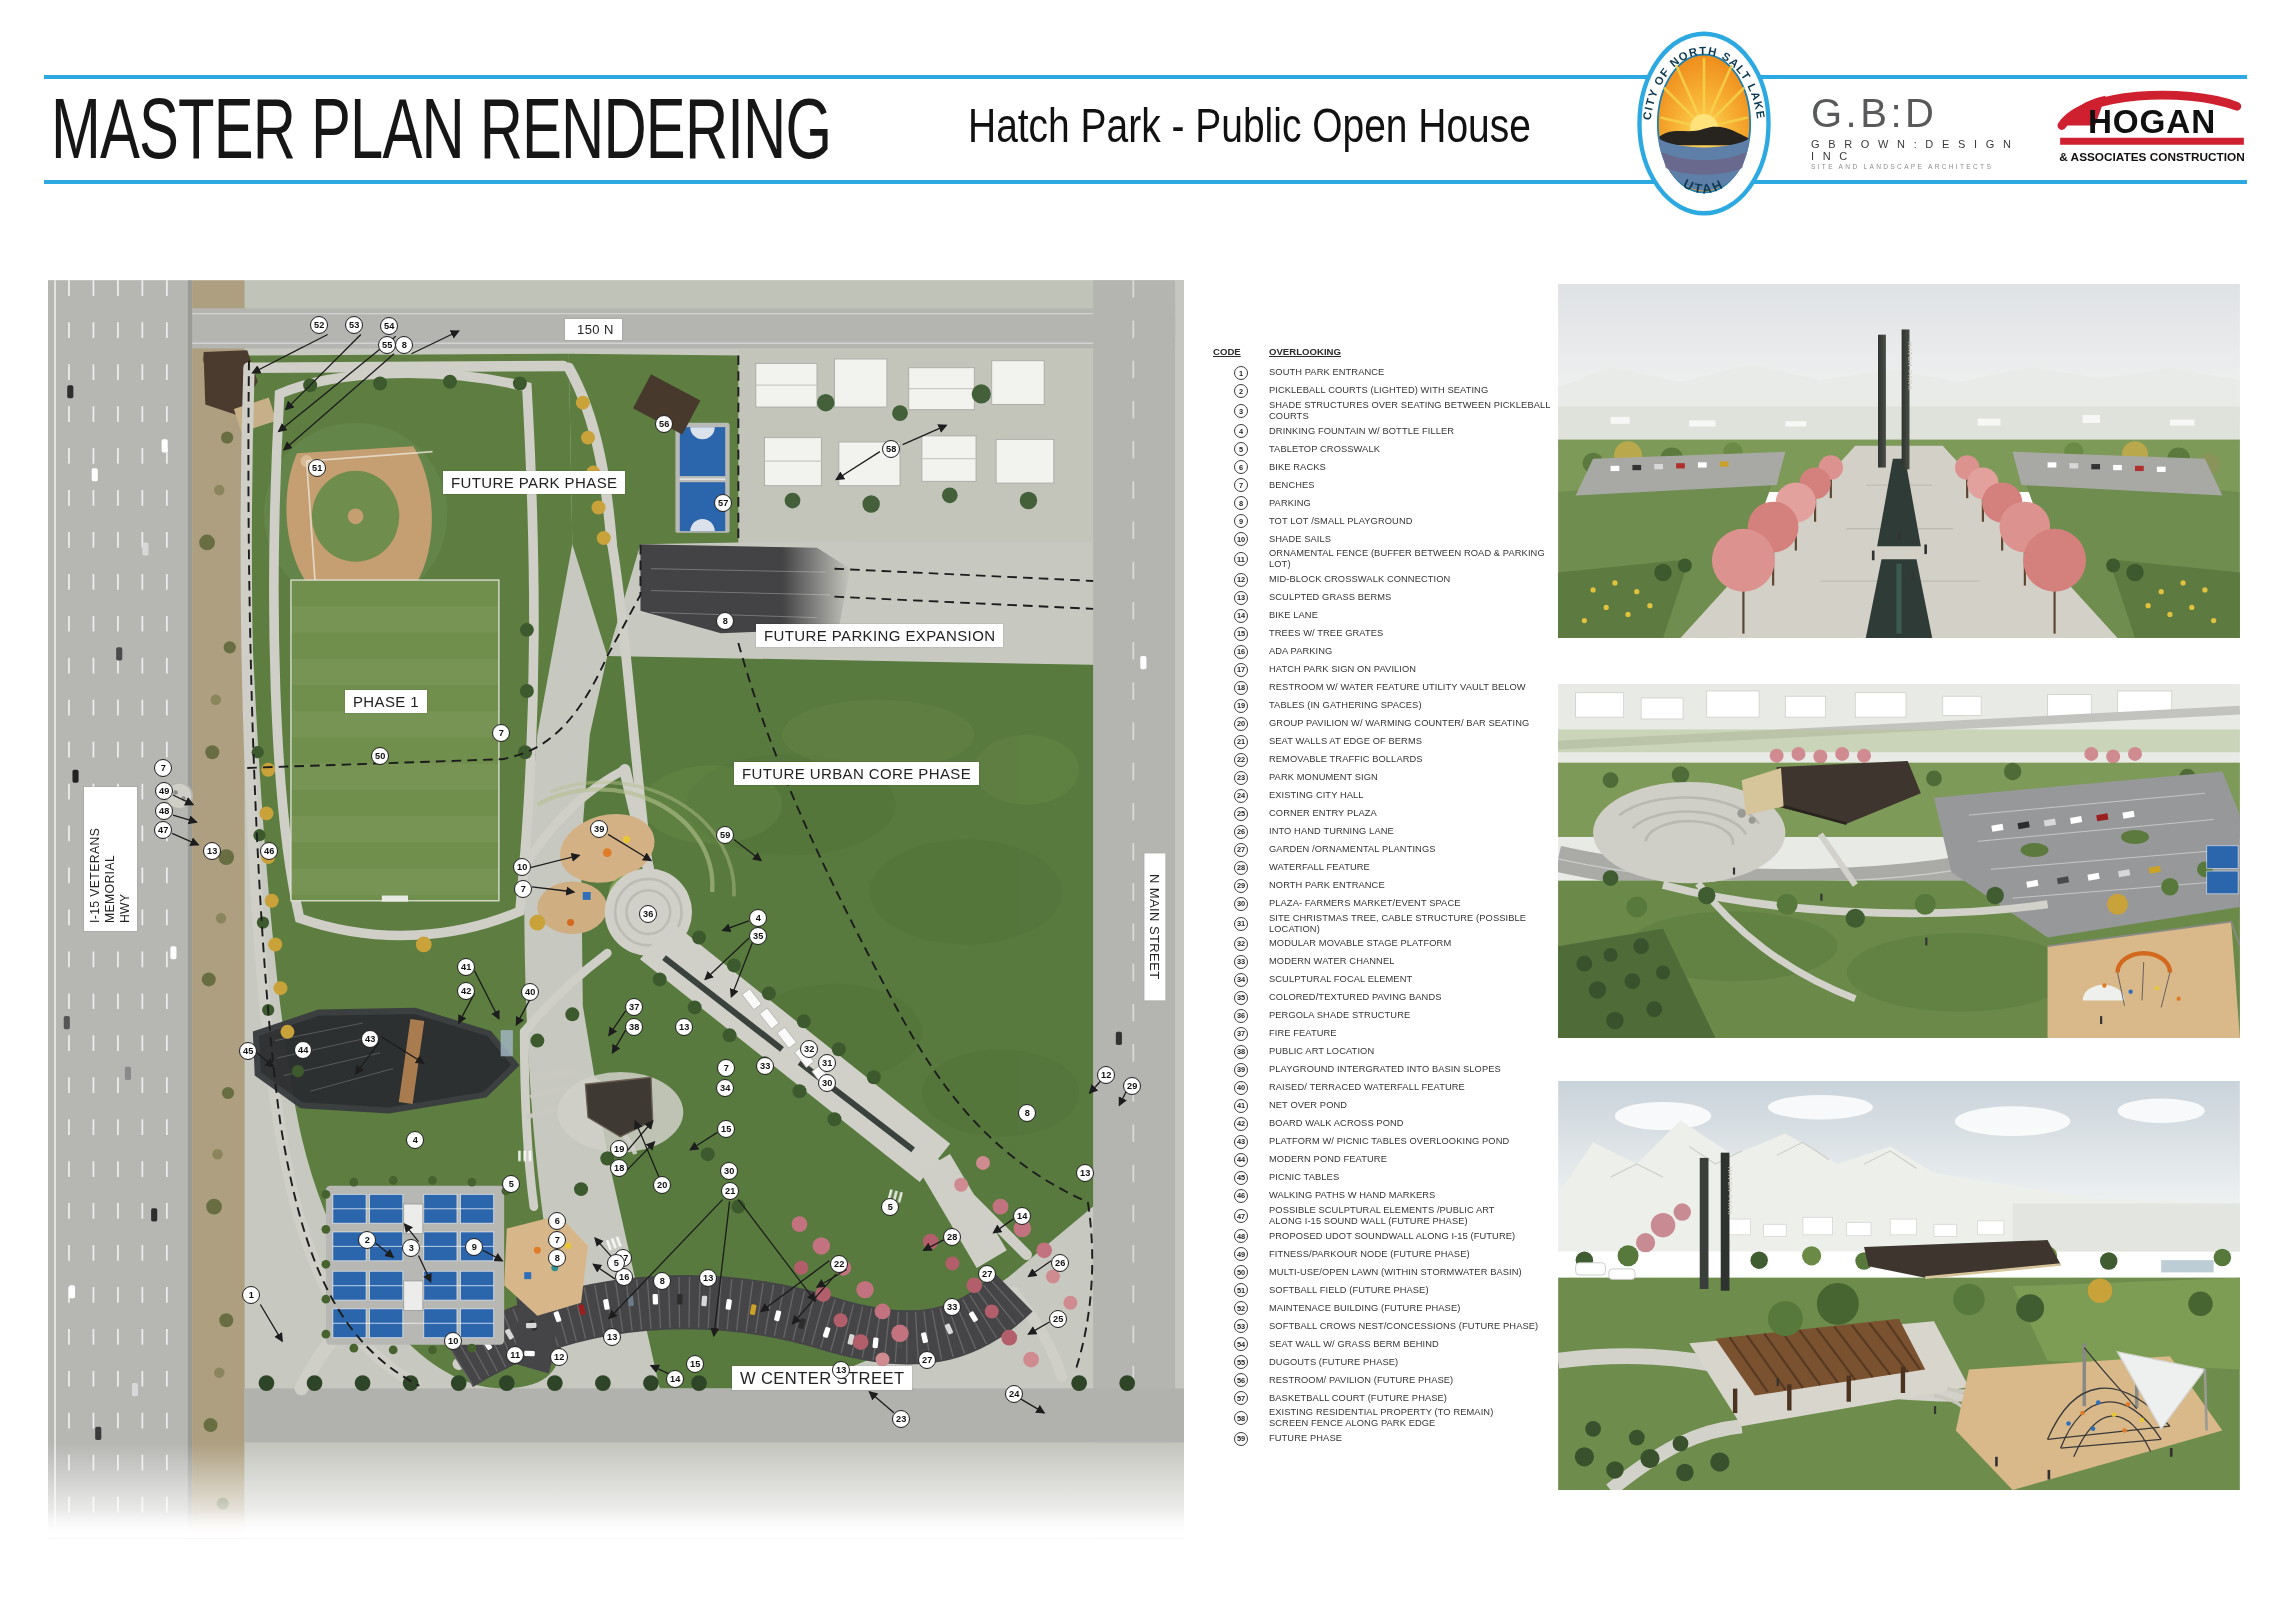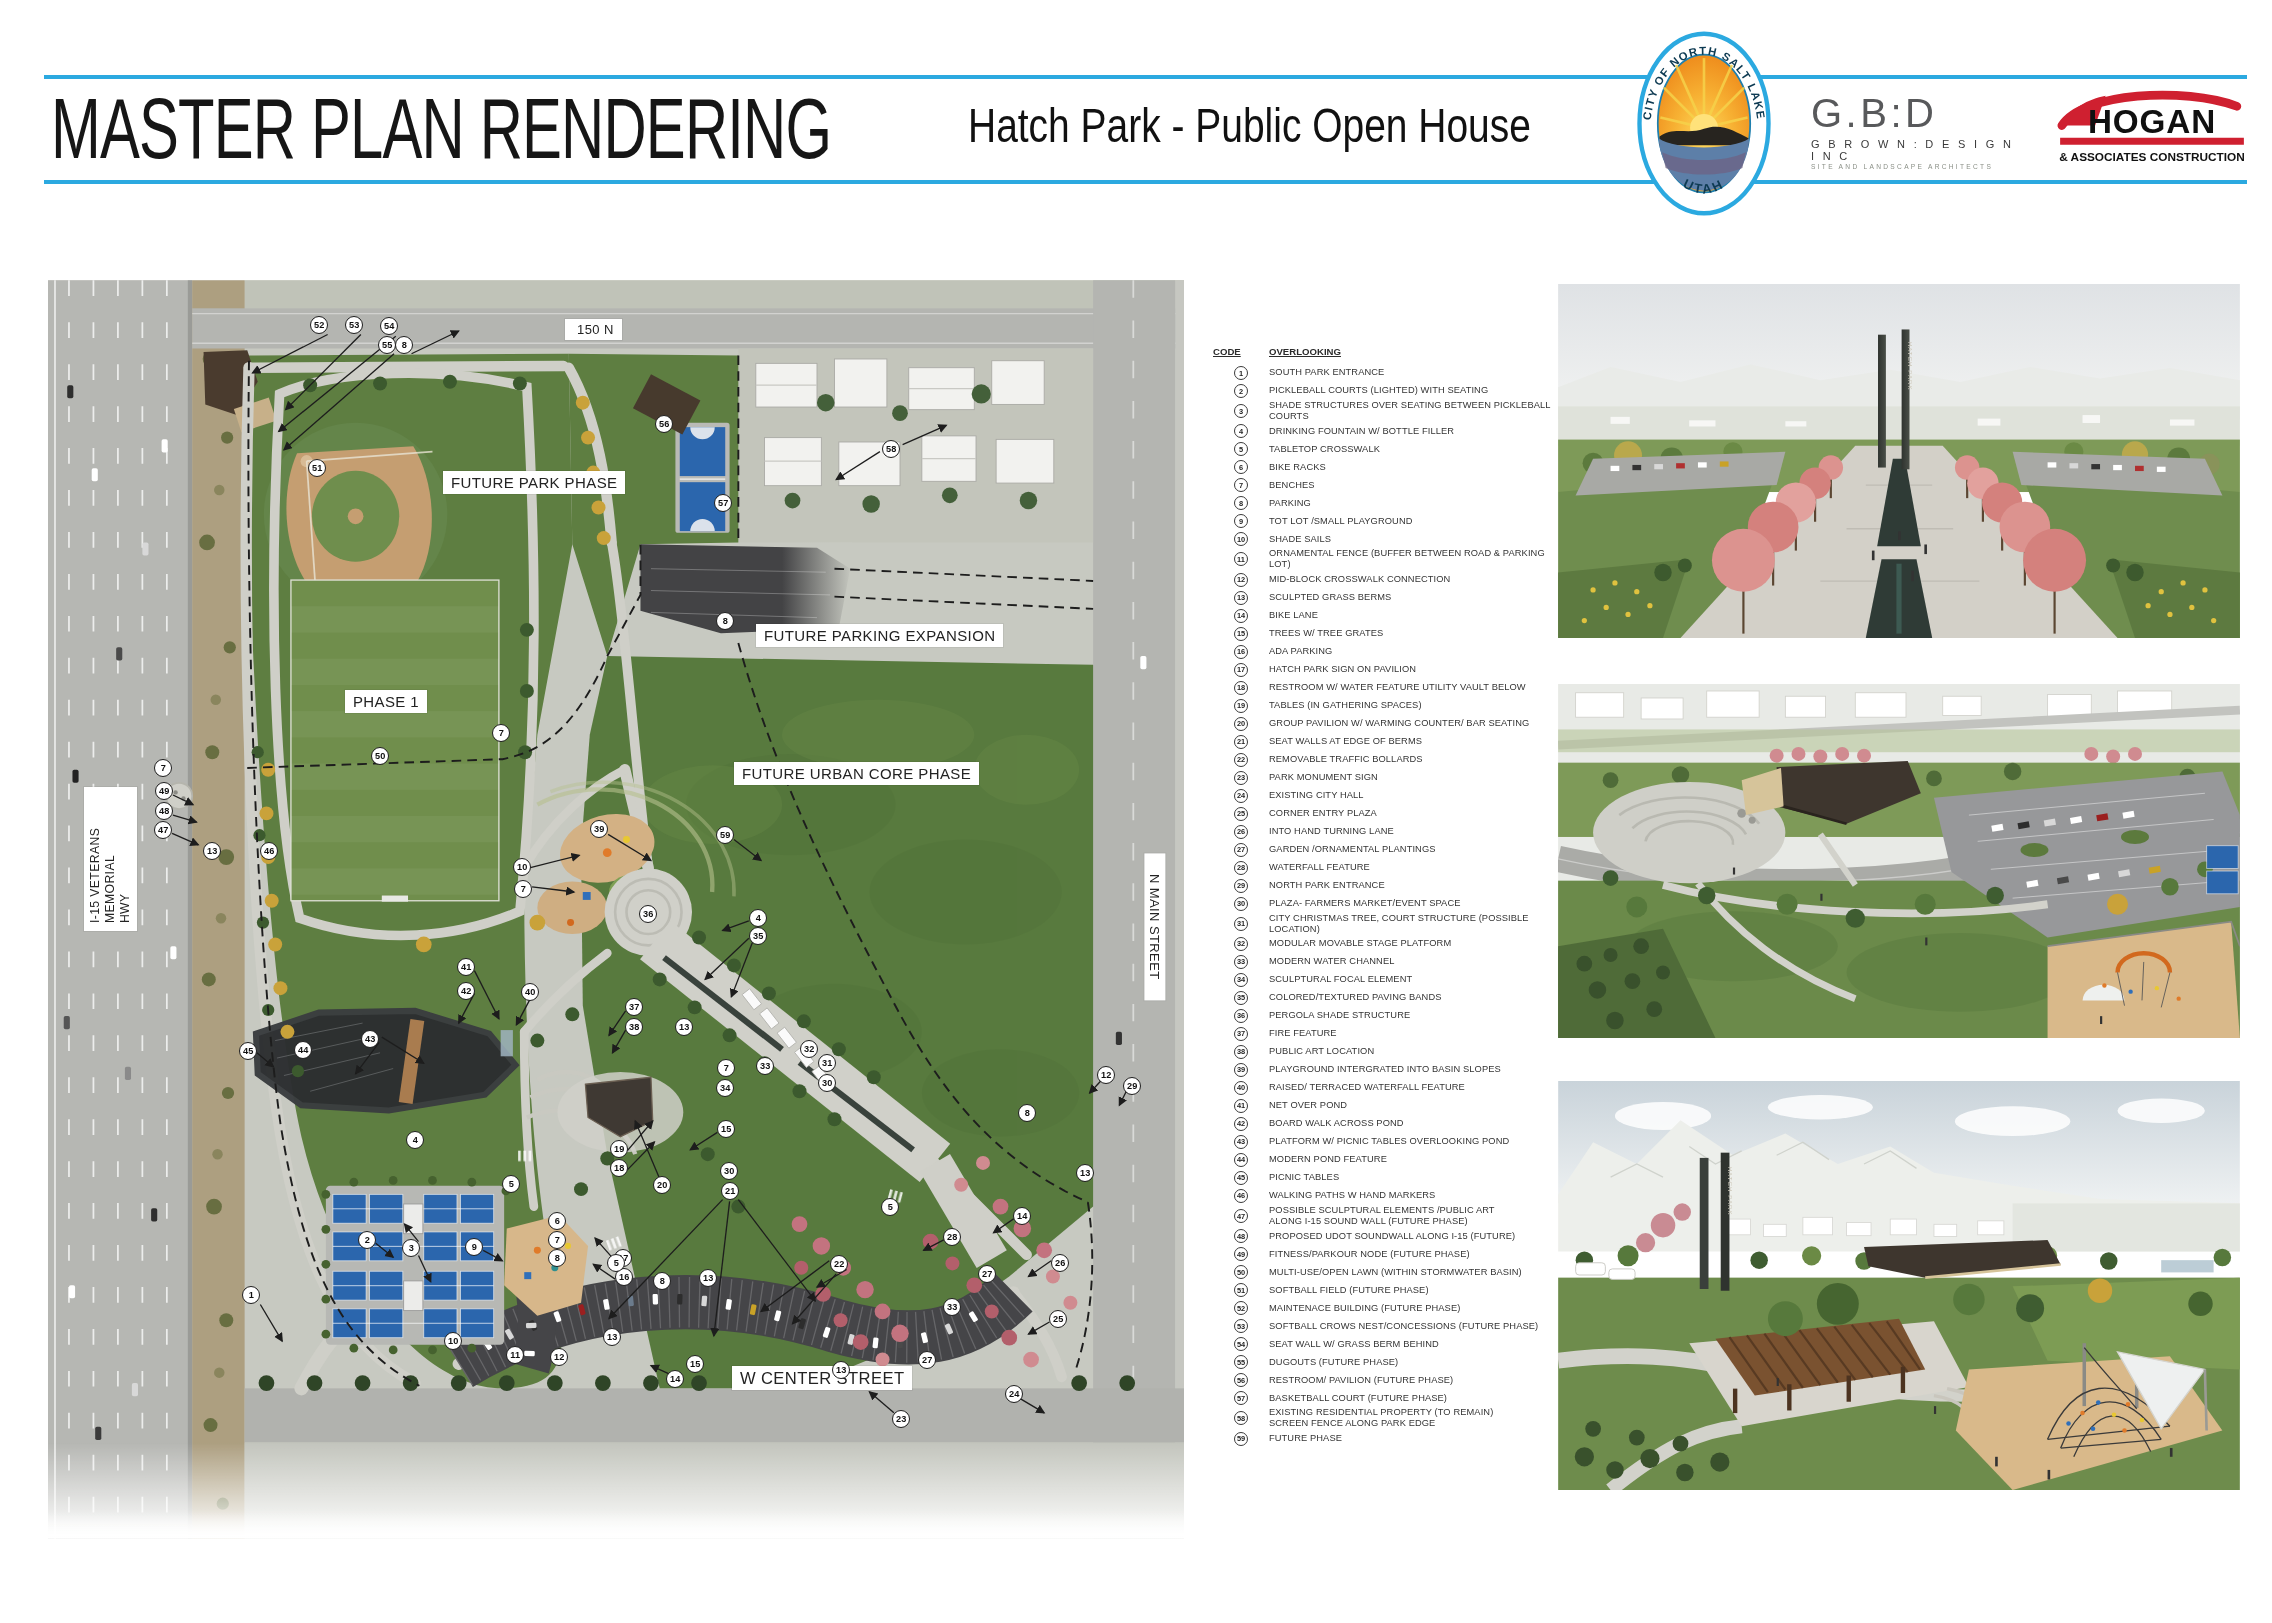--- a/index.html
+++ b/index.html
@@ -925,21 +925,21 @@
         <div class="legend-row">
           <div class="legend-code">
             <div class="legend-circ">30</div>
           </div>
           <div class="legend-desc">PLAZA- FARMERS MARKET/EVENT SPACE</div>
         </div>
         <div class="legend-row">
           <div class="legend-code">
             <div class="legend-circ">31</div>
           </div>
-          <div class="legend-desc">CITY CHRISTMAS TREE, COURT STRUCTURE (POSSIBLE LOCATION)</div>
+          <div class="legend-desc">SITE CHRISTMAS TREE, CABLE STRUCTURE (POSSIBLE LOCATION)</div>
         </div>
         <div class="legend-row">
           <div class="legend-code">
             <div class="legend-circ">32</div>
           </div>
           <div class="legend-desc">MODULAR MOVABLE STAGE PLATFORM</div>
         </div>
         <div class="legend-row">
           <div class="legend-code">
             <div class="legend-circ">33</div>

